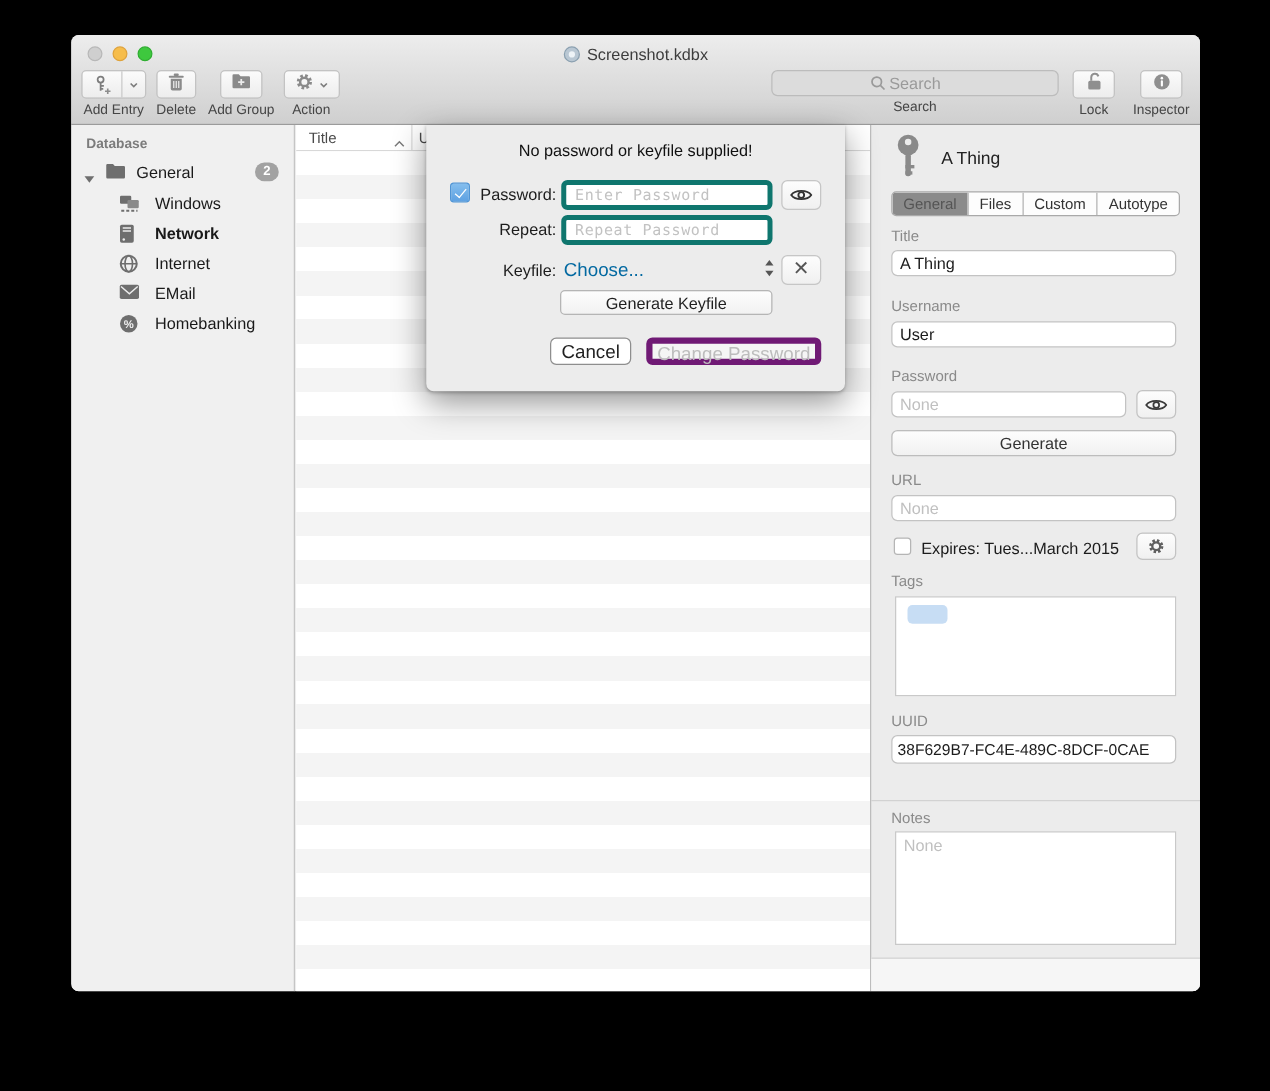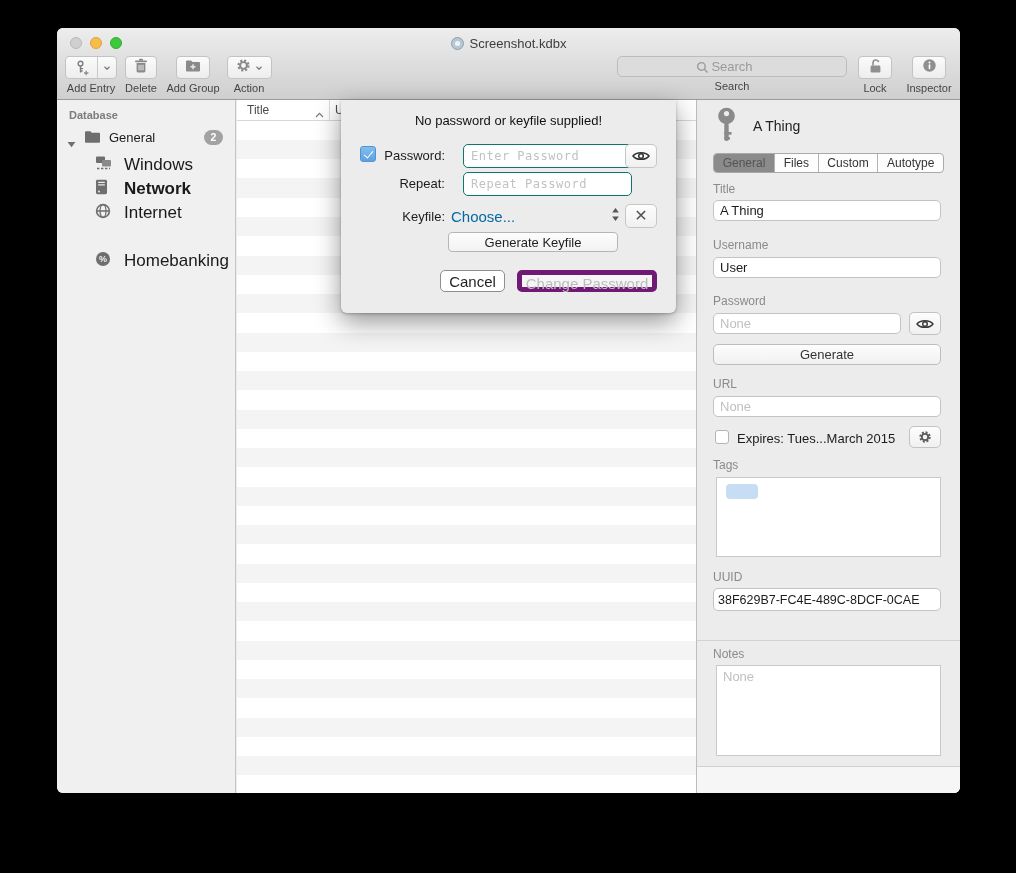--- a/index.html
+++ b/index.html
@@ -43,21 +43,21 @@
              border-right:1px solid #c5c5c5; }
   .sb-header { position:absolute; left:12px; top:9px; font-size:11px; font-weight:bold; color:#7c7c7c; }
   .sb-row { position:absolute; left:0; right:0; height:22px; cursor:default; }
   .sb-tri { position:absolute; left:10px; top:7px; }
   .sb-grp-ic { position:absolute; left:27px; top:3px; }
   .sb-grp-label { position:absolute; left:52px; top:3px; font-size:13px; color:#1a1a1a; }
   .sb-badge { position:absolute; left:147px; top:3px; min-width:19px; height:15px; border-radius:8px;
               background:#a2a2a2; color:#fff; font-size:10.5px; font-weight:bold; text-align:center;
               line-height:15px; padding:0 4px; }
   .sb-child-ic { position:absolute; left:38px; top:4px; }
-  .sb-child-label { position:absolute; left:67px; top:4px; font-size:17px; color:#1a1a1a; }
+  .sb-child-label { position:absolute; left:67px; top:4px; font-size:13px; color:#1a1a1a; }
 
   .entry-table { position:absolute; left:180px; top:0; bottom:0; width:459px; background:#fff; }
   .et-header { position:absolute; top:0; left:0; right:0; height:21px; background:#fff;
                border-bottom:1px solid #d8d8d8; font-size:12px; color:#4a4a4a; }
   .et-col-title { position:absolute; left:10px; top:3px; cursor:default; }
   .et-sort { position:absolute; left:78px; top:7px; }
   .et-div { position:absolute; left:92px; top:0; bottom:0; width:1px; background:#dcdcdc; }
   .et-col-user { position:absolute; left:98px; top:3px; cursor:default; }
   .et-rows { position:absolute; top:21px; left:0; right:0; bottom:0;
              background:repeating-linear-gradient(to bottom,#fff 0,#fff 19px,#f4f4f4 19px,#f4f4f4 38.5px); }
@@ -101,21 +101,21 @@
   .sheet { position:absolute; left:284px; top:72px; width:335px; height:213px; background:#ececec;
            border-radius:0 0 6px 6px; z-index:6;
            box-shadow:0 9px 26px rgba(0,0,0,.42), 0 1px 3px rgba(0,0,0,.25); }
   .sheet-msg { position:absolute; top:13px; left:0; right:0; text-align:center; font-size:13px; color:#111; }
   .cb-on { position:absolute; width:16px; height:16px; border-radius:3px;
            background:linear-gradient(#84beee,#5ea1e2); border:1px solid #4f95d6; cursor:default; }
   .cb-on::after { content:""; position:absolute; left:5px; top:1.5px; width:4px; height:8px;
                   border:solid #fff; border-width:0 1.8px 1.8px 0; transform:rotate(40deg); }
   .sheet-label { position:absolute; left:34px; width:70px; text-align:right; font-size:13px;
                  font-weight:500; color:#1c1c1c; }
-  .sheet-input { position:absolute; left:122px; width:169px; height:24px; border:1px solid #0f766e;
+  .sheet-input { position:absolute; left:108px; width:169px; height:24px; border:4px solid #0f766e;
                  border-radius:5px; background:#fff; padding:0 7px; outline:none;
                  font-family:"DejaVu Sans Mono", monospace; font-size:12px; letter-spacing:.5px; color:#333; }
   .sheet-input::placeholder { color:#c2c2c2; }
   .sheet-sqbtn { position:absolute; left:284px; width:32px; height:24px;
                  background:linear-gradient(#fdfdfd,#f0f0f0); border:1px solid #c6c6c6; border-radius:5px;
                  display:flex; align-items:center; justify-content:center; cursor:default; }
   .choose-btn { position:absolute; left:107px; top:104px; width:172px; height:24px; display:flex;
                 align-items:center; justify-content:space-between; cursor:default; background:transparent; border:none; }
   .choose-txt { font-size:15px; color:#0369a1; padding-left:3px; }
   .gen-key-btn { position:absolute; left:107px; top:132px; width:170px; height:20px;
@@ -285,20 +285,29 @@
         <span class="sb-child-ic">
           <svg width="16" height="16" viewBox="0 0 16 16">
                 <circle cx="8" cy="8" r="6.4" fill="none" stroke="#6e6e6e" stroke-width="1.6"></circle>
                 <path d="M1.6 8 h12.8" stroke="#6e6e6e" stroke-width="1.3"></path>
                 <ellipse cx="8" cy="8" rx="3" ry="6.4" fill="none" stroke="#6e6e6e" stroke-width="1.3"></ellipse>
               </svg>
         </span>
         <span class="sb-child-label">Internet</span>
       </div>
 
+      <div class="sb-row" style="top:123px;">
+        <span class="sb-child-ic">
+          <svg width="17" height="13" viewBox="0 0 17 13">
+                <rect x="0.8" y="0.8" width="15.4" height="11.4" rx="1.4" fill="#6e6e6e"></rect>
+                <path d="M1.8 2.2 L8.5 8 L15.2 2.2" stroke="#ececec" stroke-width="1.2" fill="none"></path>
+              </svg>
+        </span>
+        <span class="sb-child-label">EMail</span>
+      </div>
 
       <div class="sb-row" style="top:147px;">
         <span class="sb-child-ic">
           <svg width="16" height="16" viewBox="0 0 16 16">
                 <circle cx="8" cy="8" r="7" fill="#6e6e6e"></circle>
                 <text x="8" y="11.2" text-anchor="middle" font-size="9" font-weight="bold" fill="#f0f0f0" font-family="Liberation Sans, sans-serif">%</text>
               </svg>
         </span>
         <span class="sb-child-label">Homebanking</span>
       </div>

